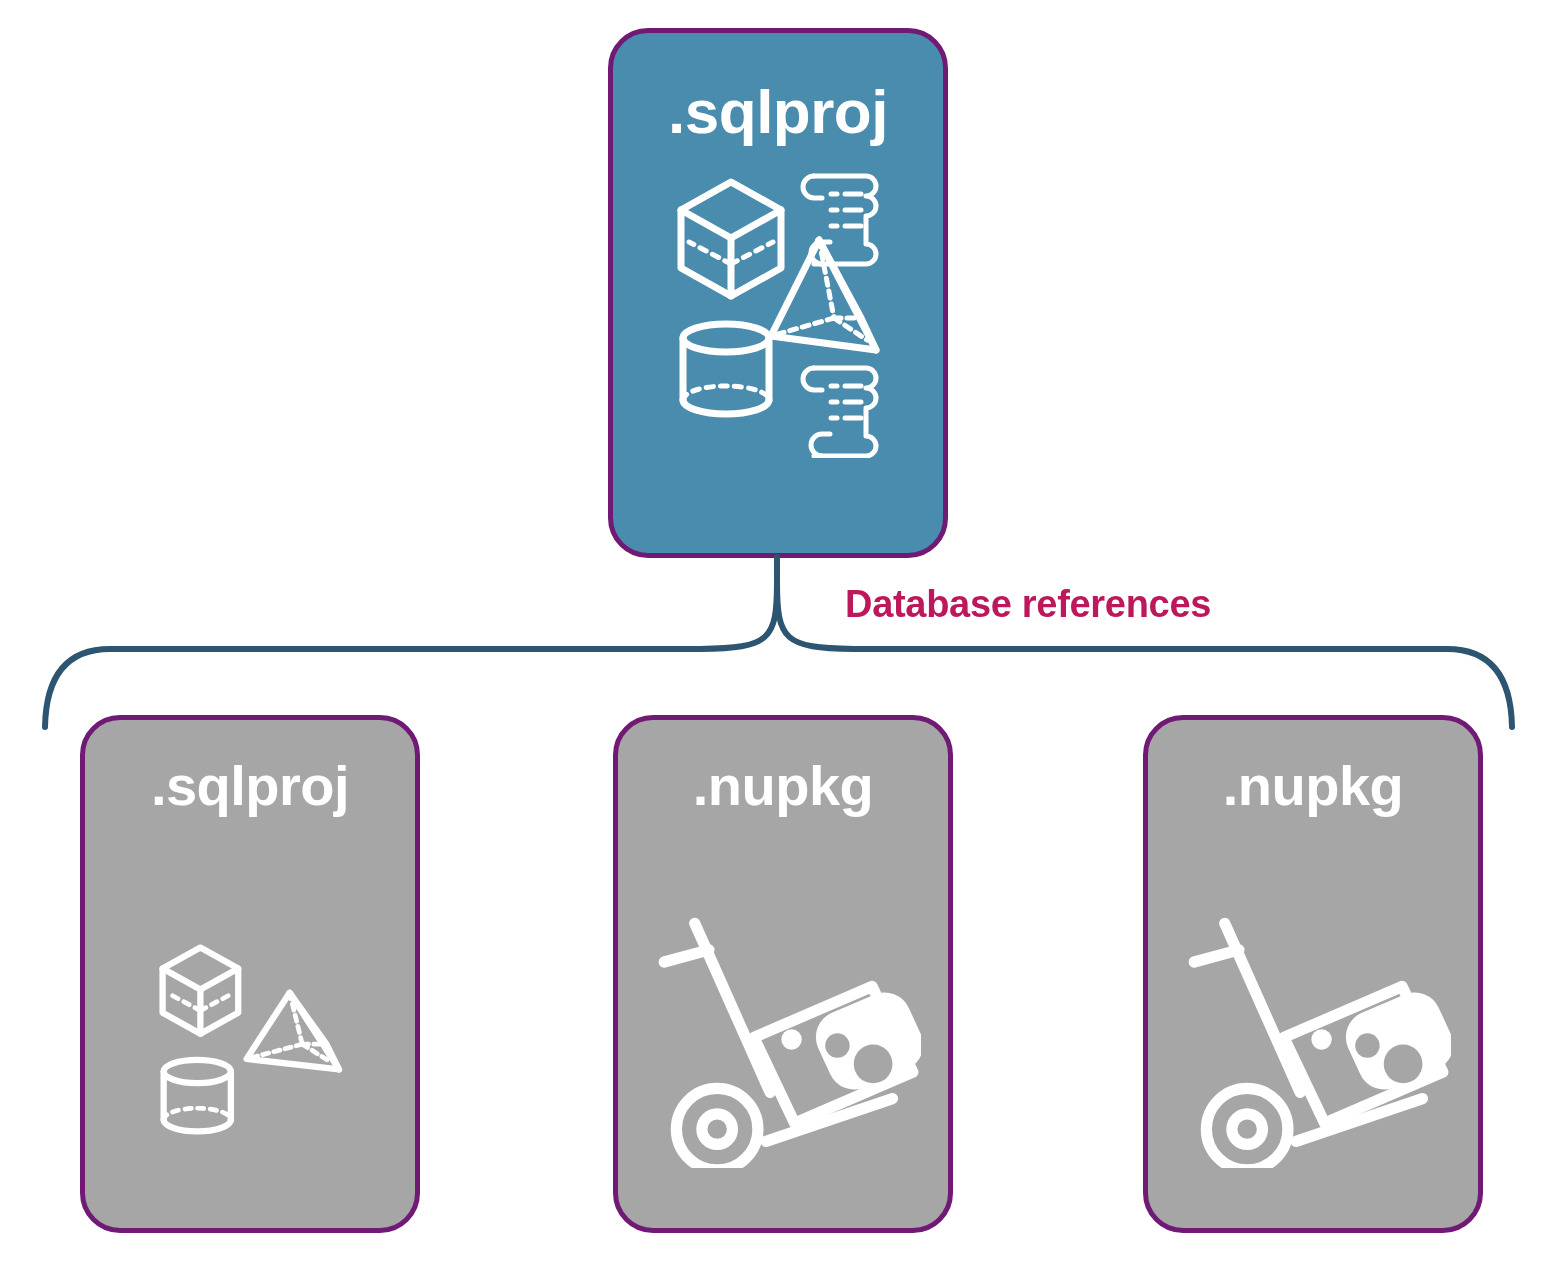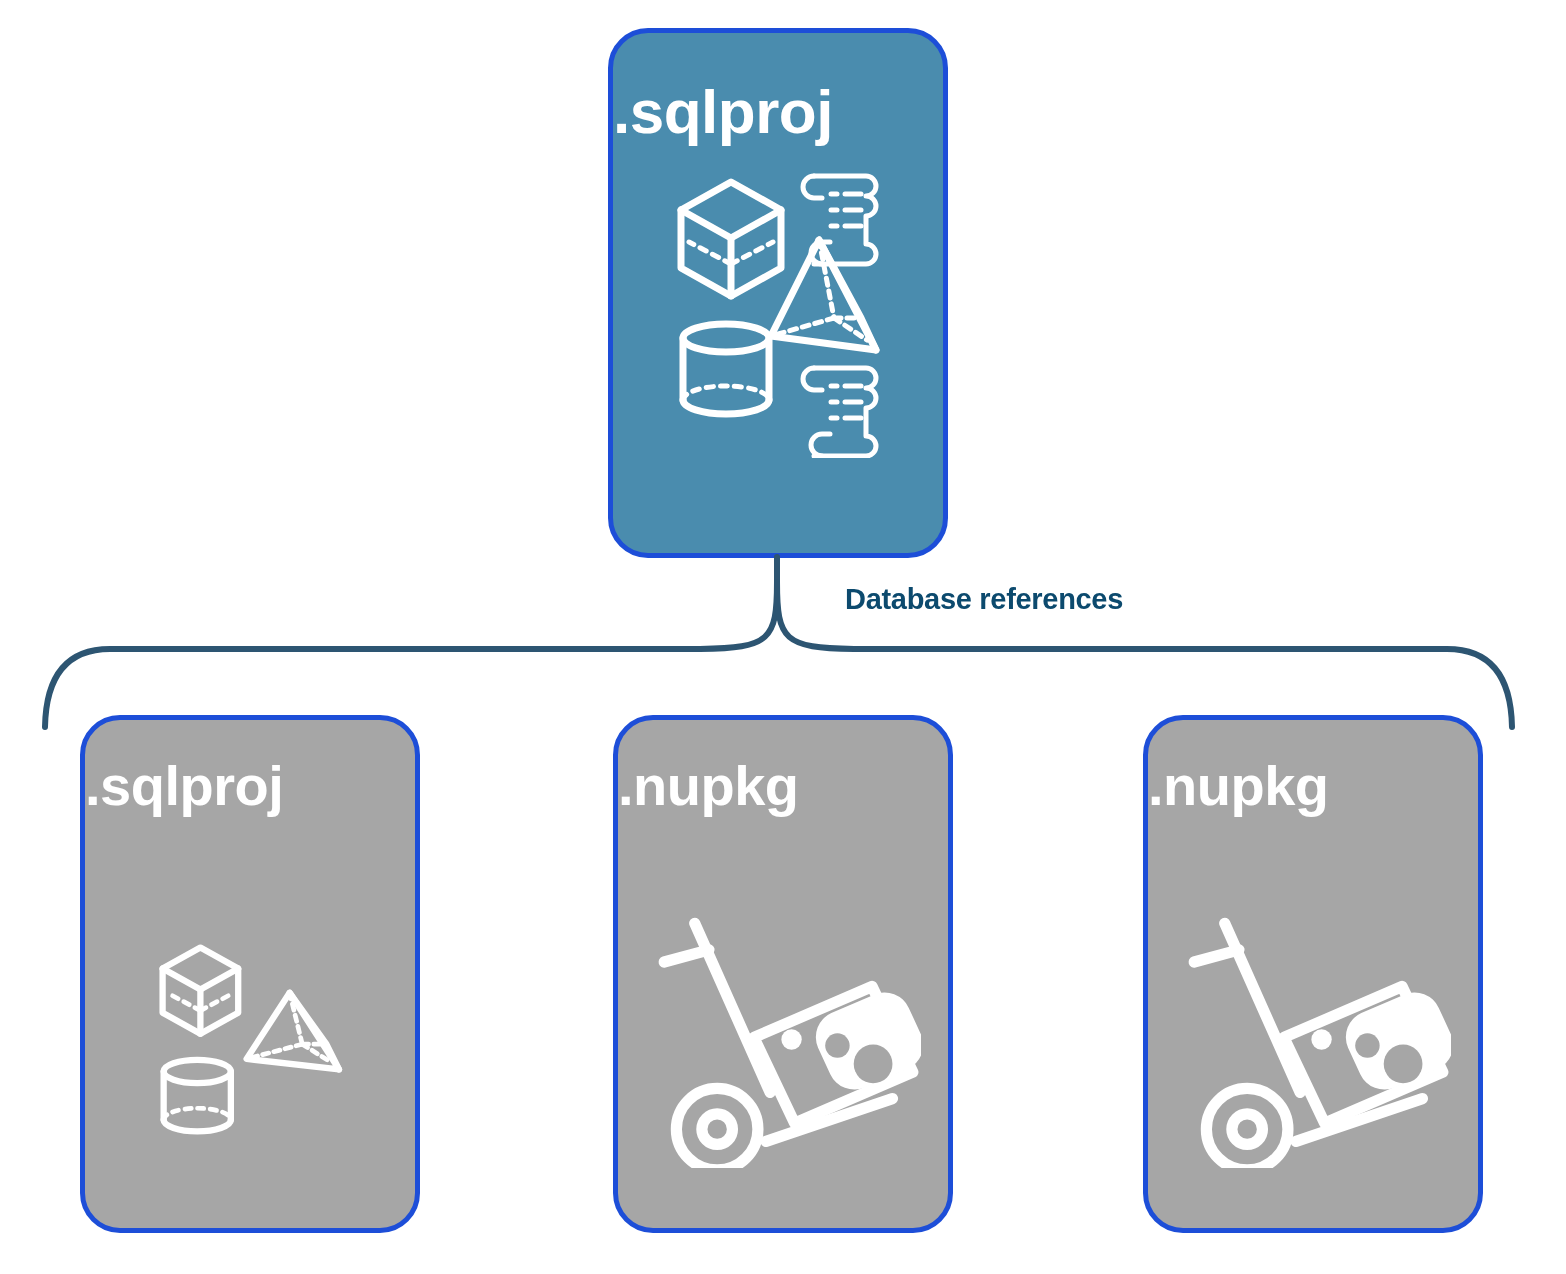--- a/index.html
+++ b/index.html
@@ -19,24 +19,25 @@
     position: absolute;
     left: 0; top: 0;
     width: 1566px;
     height: 1274px;
   }
 
   
   .card {
     position: absolute;
     box-sizing: border-box;
-    border: 5px solid #1d4ed8;
+    border: 5px solid #701a75;
     border-radius: 40px;
     display: flex;
     flex-direction: column;
+    align-items: center;
   }
   .card.primary {
     background: #4a8cae;
   }
   .card.secondary {
     background: #a6a6a6;
   }
   .card-title {
     color: #ffffff;
     font-weight: bold;
@@ -104,22 +105,22 @@
     width: 1566px;
     height: 1274px;
     pointer-events: none;
   }
 
   
   #ref-label {
     position: absolute;
     left: 845px;
     top: 583px;
-    color: #0c4a6e;
-    font-size: 29px;
+    color: #be185d;
+    font-size: 38px;
     font-weight: bold;
     letter-spacing: -0.3px;
     white-space: nowrap;
   }
 </style>
 </head>
 <body>
 
 <div id="stage">
 

